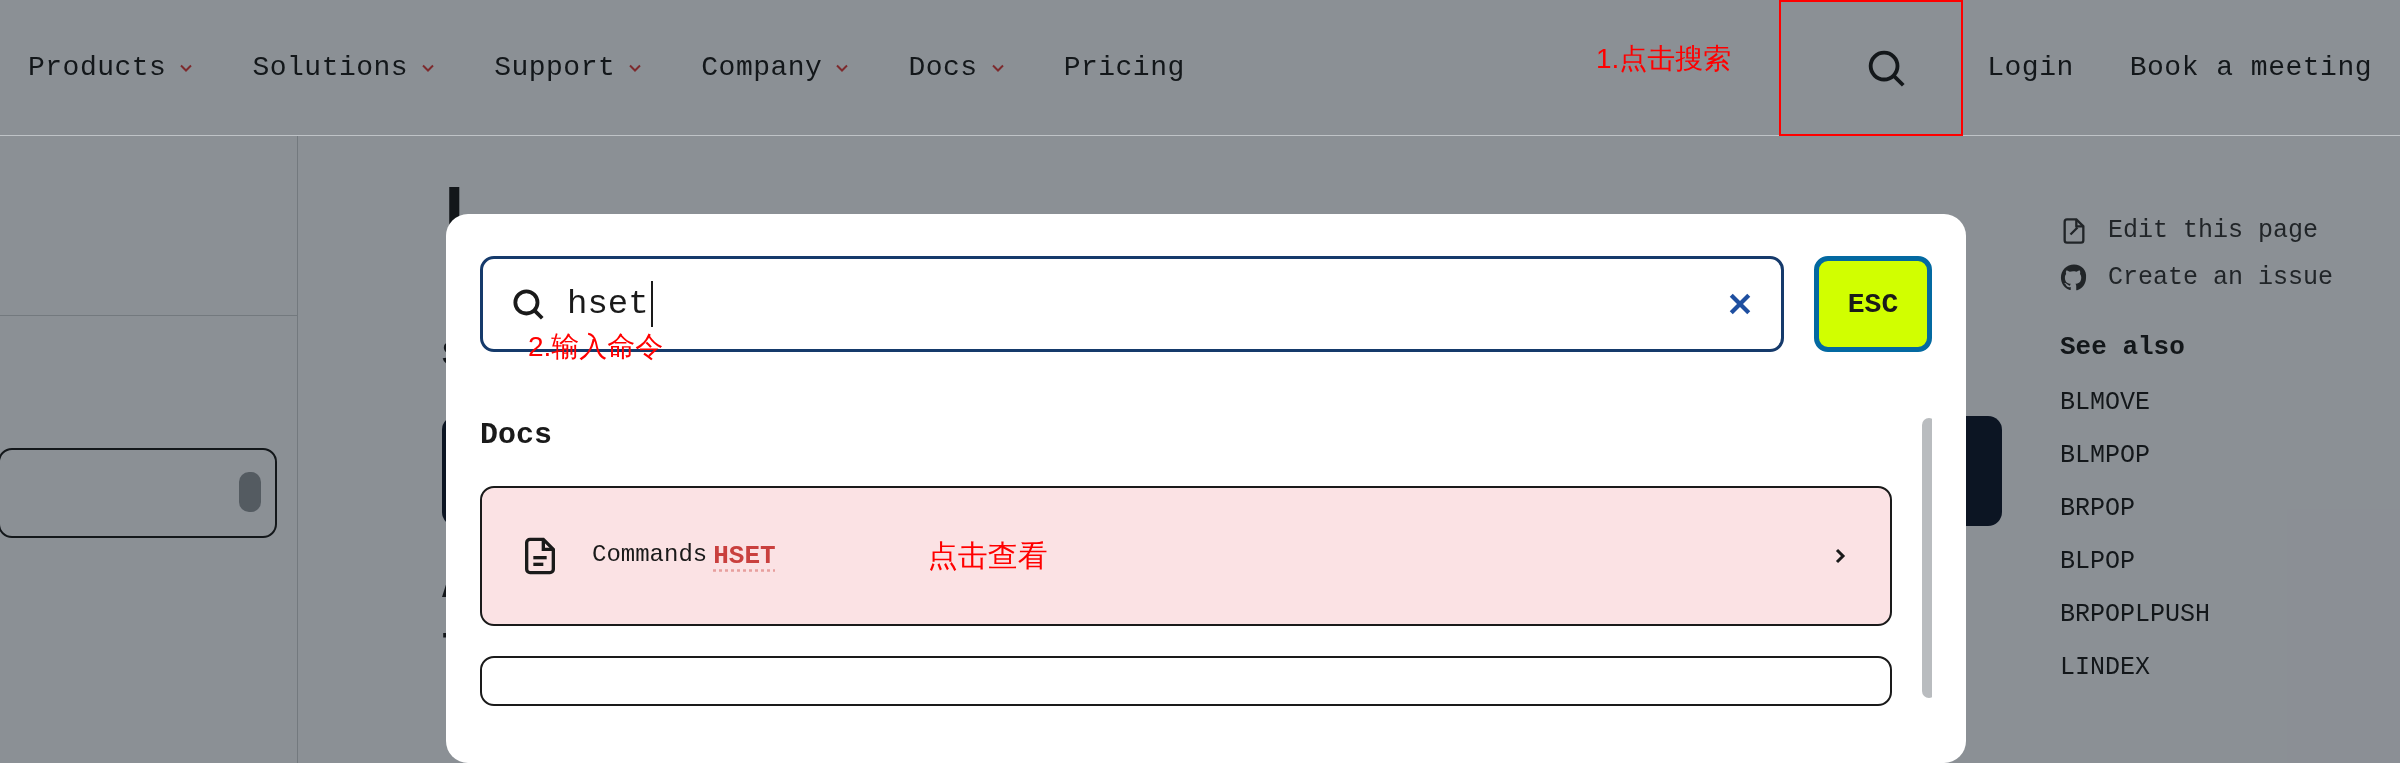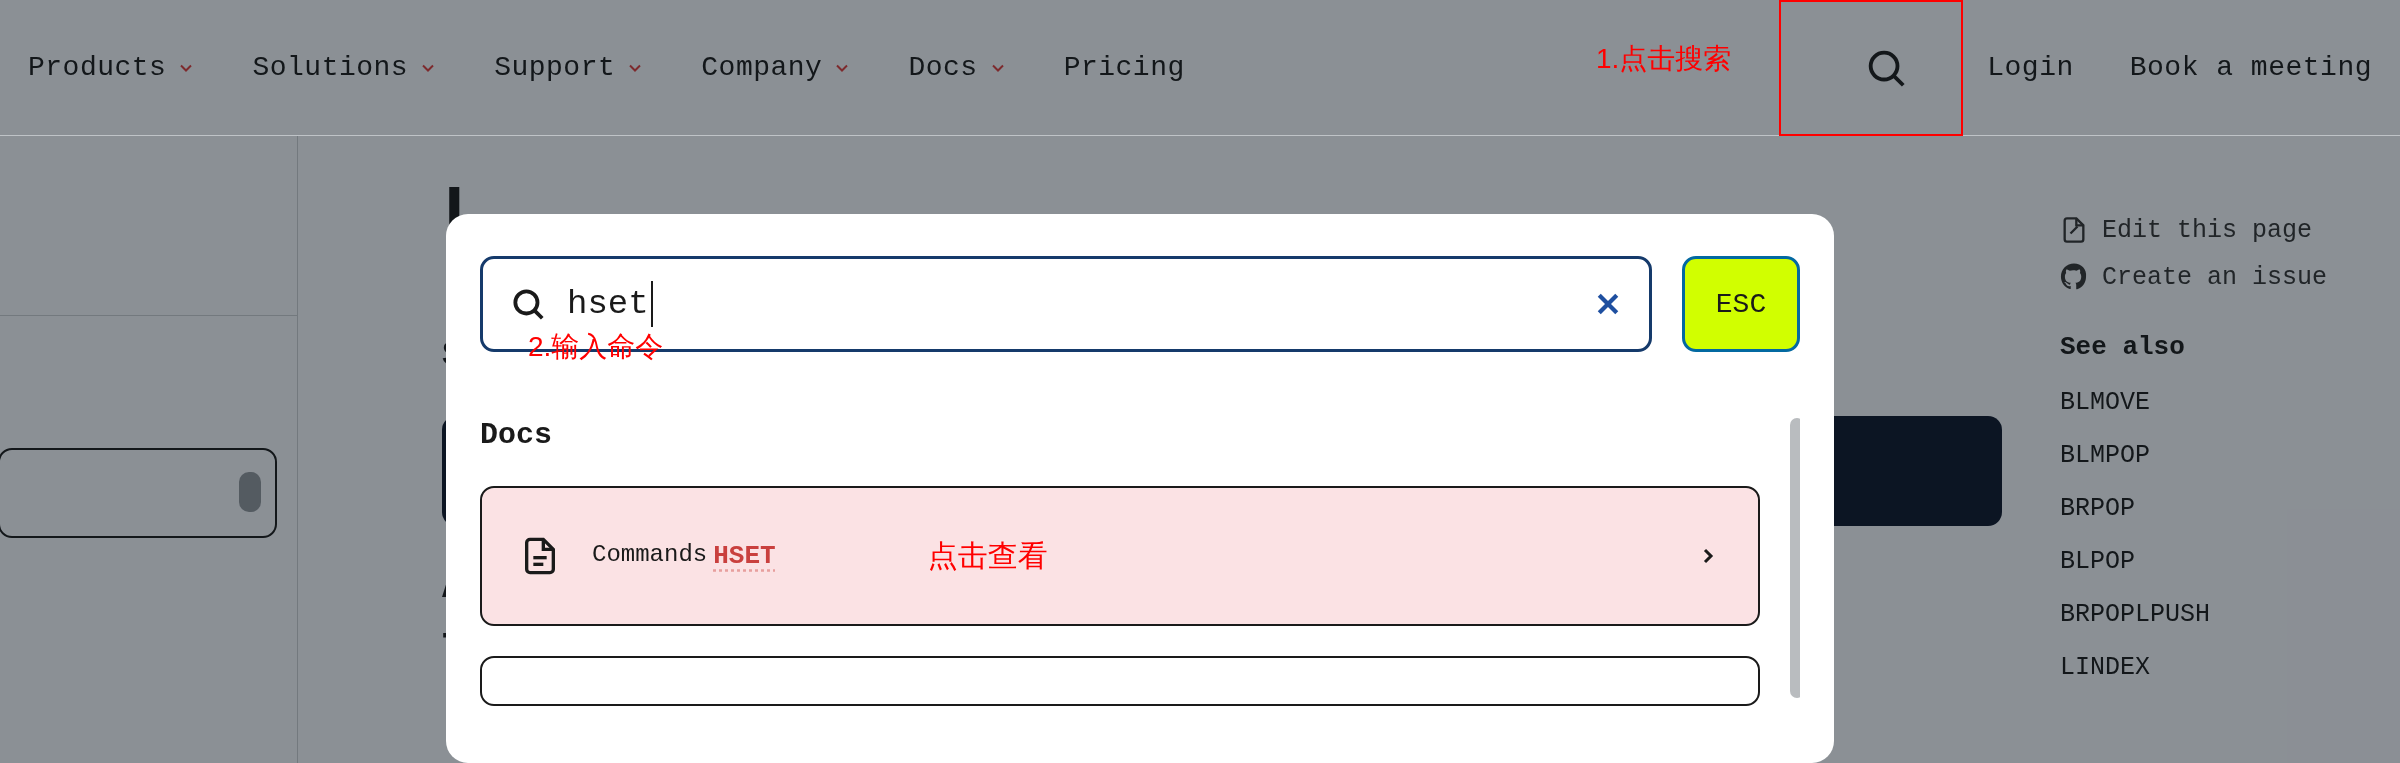--- a/index.html
+++ b/index.html
@@ -89,36 +89,36 @@
   .center .code{
     margin:40px 0 0 144px;width:1560px;height:110px;
     background:#0e172a;border-radius:14px;
   }
   .center .letter{font-size:40px;font-weight:700;margin:38px 0 0 144px;}
 
   .right-rail{
     width:360px;padding-top:80px;padding-left:20px;
     font-size:25px;
   }
-  .right-link{display:flex;align-items:flex-start;gap:14px;margin-bottom:18px;color:#333;cursor:pointer;}
+  .right-link{display:flex;align-items:flex-end;gap:20px;margin-bottom:18px;color:#333;cursor:pointer;}
   .right-link svg{width:28px;height:28px;flex:none;}
   .see-also{margin-top:40px;font-weight:700;font-size:26px;margin-bottom:26px;}
   .sa-item{font-size:25px;margin-bottom:24px;cursor:pointer;}
   
   .nav, .page{filter:none;}
   .nav::after{
     content:"";position:absolute;inset:0;background:var(--dim);pointer-events:none;
   }
   .page::after{
     content:"";position:absolute;inset:0;background:var(--dim);pointer-events:none;
   }
 
   
   .dialog{
-    position:absolute;top:214px;left:446px;width:1388px;height:549px;
+    position:absolute;top:214px;left:446px;width:1520px;height:549px;
     background:#fff;border-radius:22px;
     z-index:70;
     padding:42px 34px 0 34px;
     overflow:hidden;
   }
   .dlg-row{display:flex;gap:30px;align-items:stretch;}
   .search-field{
     flex:1;border:3px solid #153a6b;border-radius:14px;height:96px;
     display:flex;align-items:center;padding:0 26px;gap:20px;
     font-size:34px;
@@ -128,24 +128,24 @@
     flex:1;border:none;outline:none;font:inherit;font-size:34px;
     background:transparent;color:#1a1a1a;
   }
   .search-field .clear{width:30px;height:30px;cursor:pointer;flex:none;}
   .caret{
     width:2px;height:46px;background:#1a1a1a;margin-left:-18px;
     animation:blink 1s step-start infinite;
   }
   @keyframes blink{50%{opacity:0;}}
   .esc{
-    width:118px;border:3px solid #0369a1;border-radius:14px;
+    width:118px;border:5px solid #0369a1;border-radius:14px;
     background:var(--accent);
     display:flex;align-items:center;justify-content:center;
-    font-size:28px;font-weight:400;cursor:pointer;
+    font-size:28px;font-weight:700;cursor:pointer;
   }
 
   .anno-2{
     position:absolute;top:114px;left:82px;color:var(--red);
     font-size:28px;font-family:sans-serif;pointer-events:none;
   }
 
   .dlg-body{margin-top:66px;position:relative;height:360px;overflow:hidden;}
   .dlg-scroll{position:absolute;right:-8px;top:0;width:22px;height:100%;}
   .dlg-thumb{width:14px;height:280px;background:#b9bcbf;border-radius:10px;margin-left:4px;}

